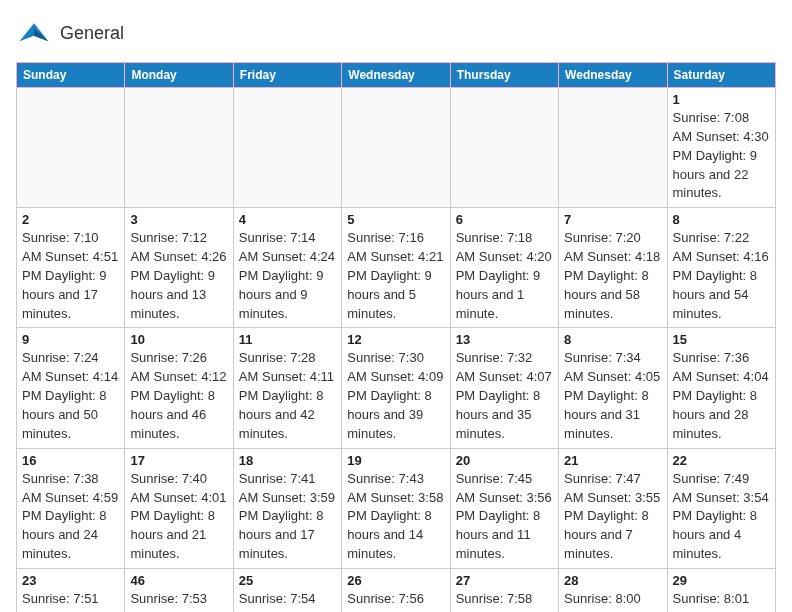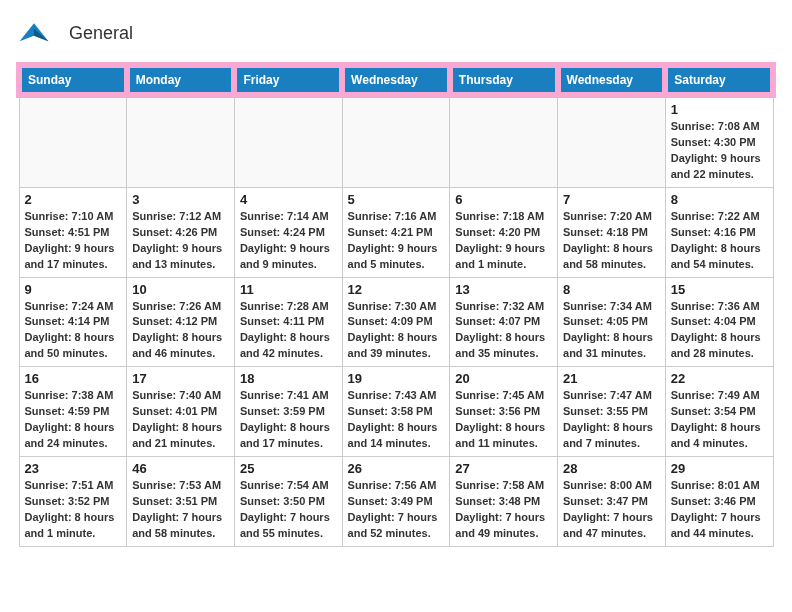--- a/index.html
+++ b/index.html
@@ -12,21 +12,21 @@
     }
     .header {
       display: flex;
       align-items: flex-start;
       justify-content: space-between;
       margin-bottom: 10px;
     }
     .logo {
       display: flex;
       align-items: center;
-      gap: 17px;
+      gap: 8px;
     }
     .logo-text {
       font-size: 18px;
       color: #333;
       font-weight: normal;
       line-height: 1.1;
     }
     .logo-text span { color: #1a7fc1; font-weight: bold; }
     .logo-bird {
       width: 36px;
@@ -48,21 +48,21 @@
       border-collapse: collapse;
       border: 1px solid #ccc;
     }
     .calendar th {
       background: #1a7fc1;
       color: #fff;
       font-size: 12px;
       font-weight: bold;
       padding: 5px 6px;
       text-align: left;
-      border: 6px solid #f9a8d4;
+      border: 1px solid #f9a8d4;
     }
     .calendar td {
       border: 1px solid #ccc;
       vertical-align: top;
       padding: 4px 5px;
       width: calc(100% / 7);
       min-height: 80px;
       font-size: 9.5px;
       color: #333;
       background: #fff;
@@ -70,23 +70,22 @@
     .calendar td.empty { background: #f9f9f9; }
     .day-num {
       font-size: 13px;
       font-weight: bold;
       color: #222;
       display: block;
       margin-bottom: 2px;
     }
     .day-info {
       line-height: 1.45;
-      font-size: 11px;
+      font-size: 13px;
       color: #333;
-      font-weight: bold;
     }
   </style>
 </head>
 <body>
 
 <div class="header">
   <div class="logo">
     <svg class="logo-bird" viewBox="0 0 40 40" xmlns="http://www.w3.org/2000/svg">
       <polygon points="20,8 36,28 20,22 4,28" fill="#1a7fc1"></polygon>
       <polygon points="20,14 36,28 20,22" fill="#105a8a"></polygon>

